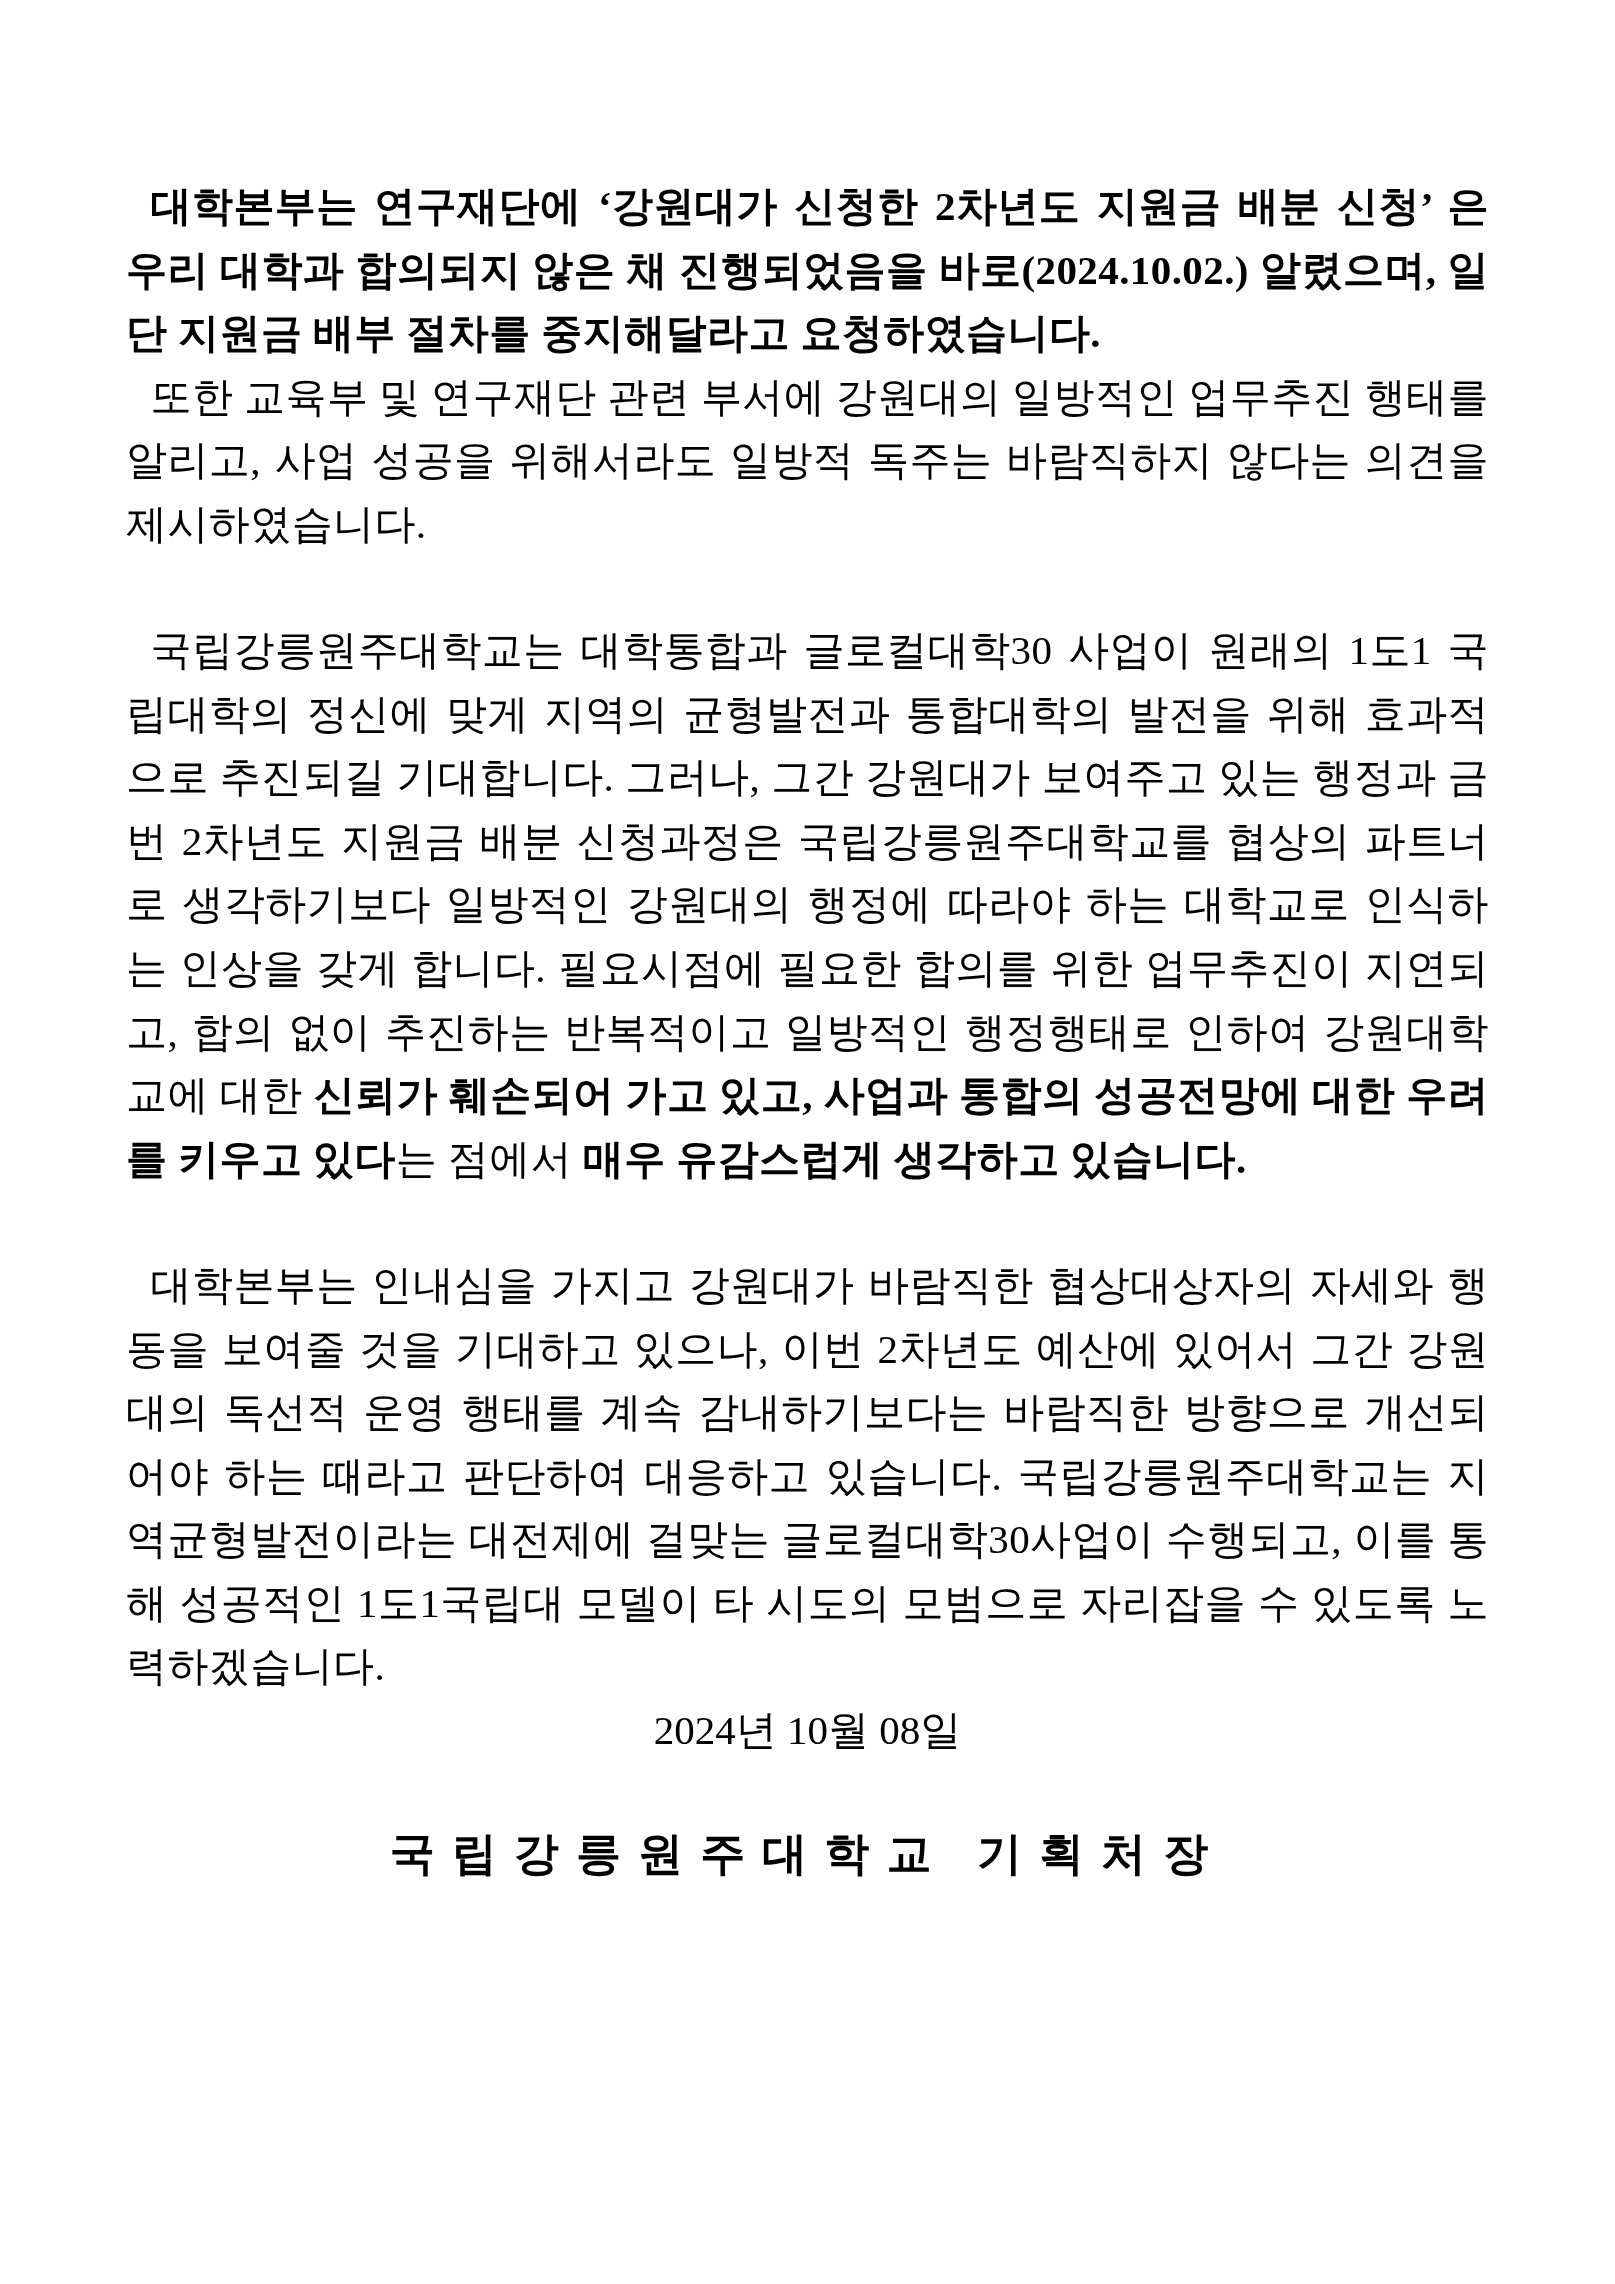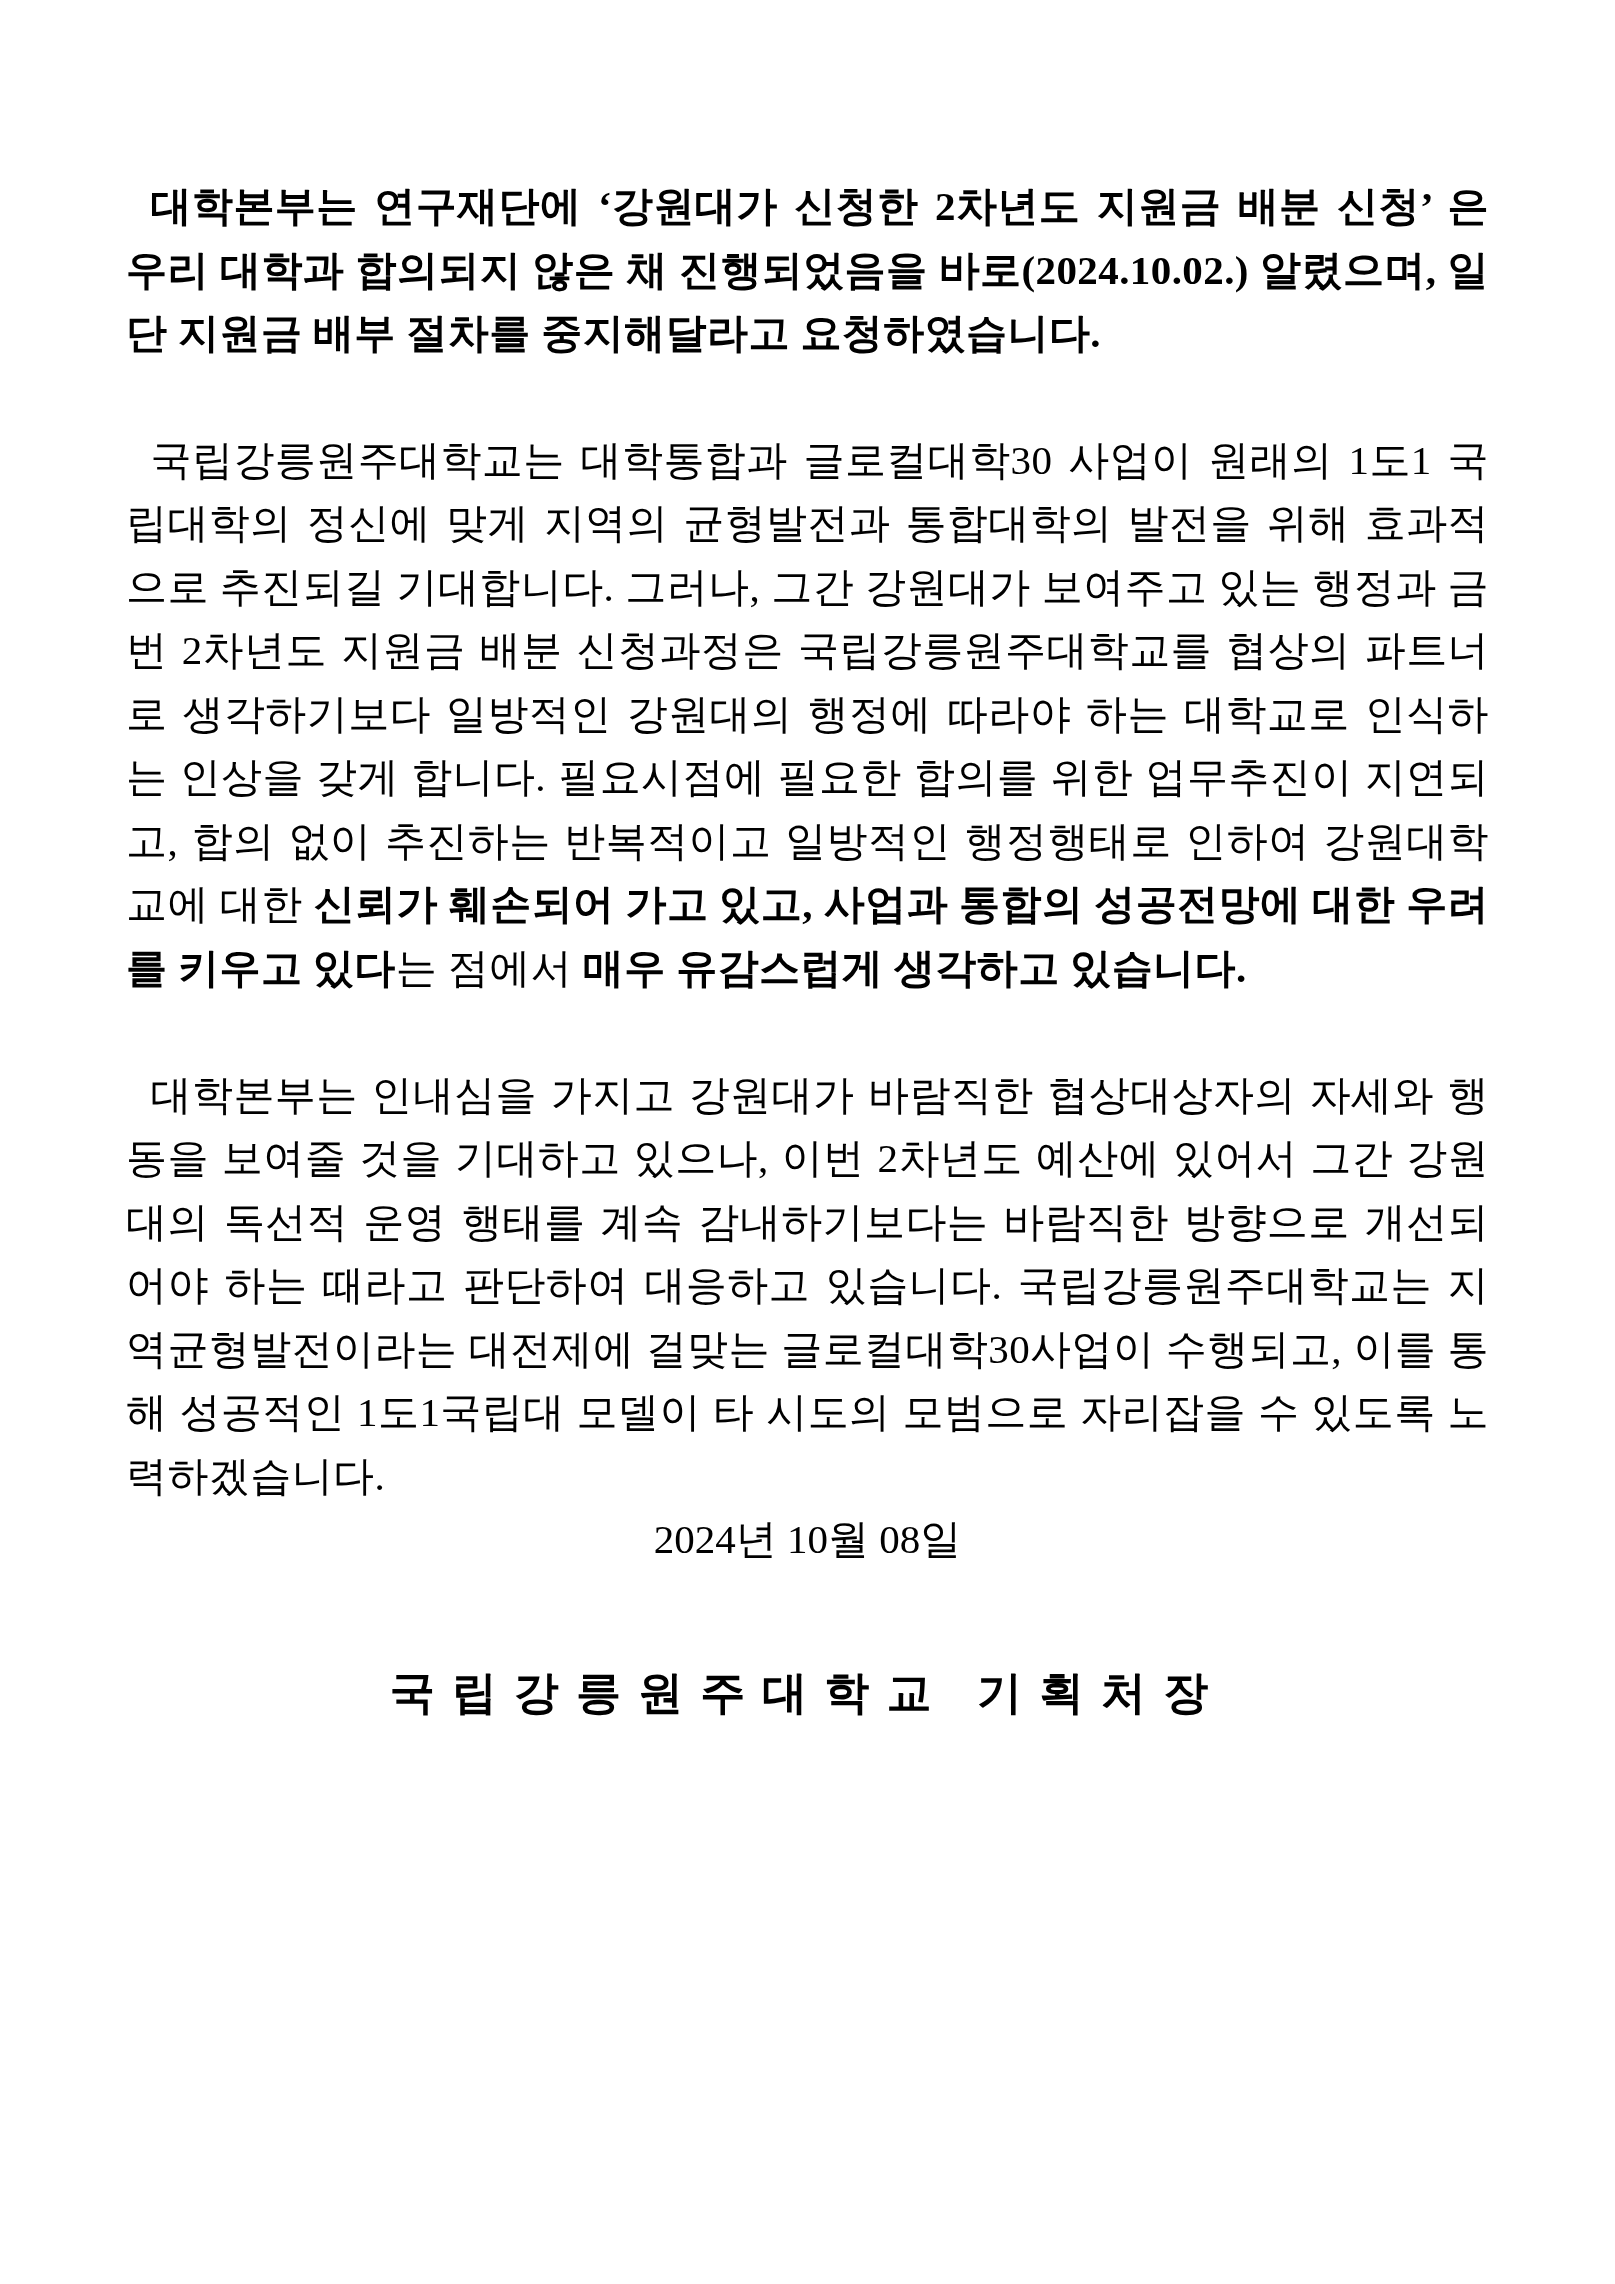--- a/index.html
+++ b/index.html
@@ -34,33 +34,34 @@
     font-size: 41px;
     line-height: 1.55;
     text-align: center;
     text-indent: 0;
   }
   .signature-line {
     font-size: 45px;
     line-height: 1.5;
     text-align: center;
     text-indent: 0;
-    margin-top: 88px;
+    margin-top: 58px;
     font-weight: bold;
     letter-spacing: 0.38em;
   }
 </style>
 </head>
 <body>
 
 <div class="page">
   <div class="content">
 
     <p class="para bold"><span>대학본부는 연구재단에 ‘강원대가 신청한 2차년도 지원금 배분 신청’ 은 우리 대학과 합의되지 않은 채 진행되었음을 바로(2024.10.02.) 알렸으며, 일단 지원금 배부 절차를 중지해달라고 요청하였습니다.</span></p>
 
+    <p class="para"><span>또한 교육부 및 연구재단 관련 부서에 강원대의 일방적인 업무추진 행태를 알리고, 사업 성공을 위해서라도 일방적 독주는 바람직하지 않다는 의견을 제시하였습니다.</span></p>
 
     <p class="para p-gap"><span>국립강릉원주대학교는 대학통합과 글로컬대학30 사업이 원래의 1도1 국립대학의 정신에 맞게 지역의 균형발전과 통합대학의 발전을 위해 효과적으로 추진되길 기대합니다. 그러나, 그간 강원대가 보여주고 있는 행정과 금번 2차년도 지원금 배분 신청과정은 국립강릉원주대학교를 협상의 파트너로 생각하기보다 일방적인 강원대의 행정에 따라야 하는 대학교로 인식하는 인상을 갖게 합니다. 필요시점에 필요한 합의를 위한 업무추진이 지연되고, 합의 없이 추진하는 반복적이고 일방적인 행정행태로 인하여 강원대학교에 대한 </span><span class="run-bold">신뢰가 훼손되어 가고 있고, 사업과 통합의 성공전망에 대한 우려를 키우고 있다</span><span>는 점에서 </span><span class="run-bold">매우 유감스럽게 생각하고 있습니다.</span></p>
 
     <p class="para p-gap"><span>대학본부는 인내심을 가지고 강원대가 바람직한 협상대상자의 자세와 행동을 보여줄 것을 기대하고 있으나, 이번 2차년도 예산에 있어서 그간 강원대의 독선적 운영 행태를 계속 감내하기보다는 바람직한 방향으로 개선되어야 하는 때라고 판단하여 대응하고 있습니다. 국립강릉원주대학교는 지역균형발전이라는 대전제에 걸맞는 글로컬대학30사업이 수행되고, 이를 통해 성공적인 1도1국립대 모델이 타 시도의 모범으로 자리잡을 수 있도록 노력하겠습니다.</span></p>
 
     <p class="date-line">2024년 10월 08일</p>
 
     <p class="signature-line">국립강릉원주대학교 기획처장</p>
 
   </div>

